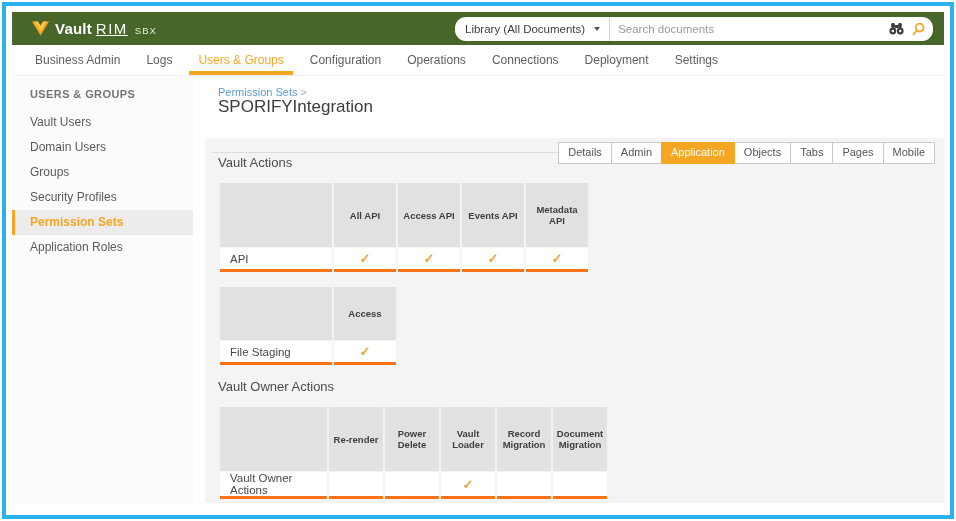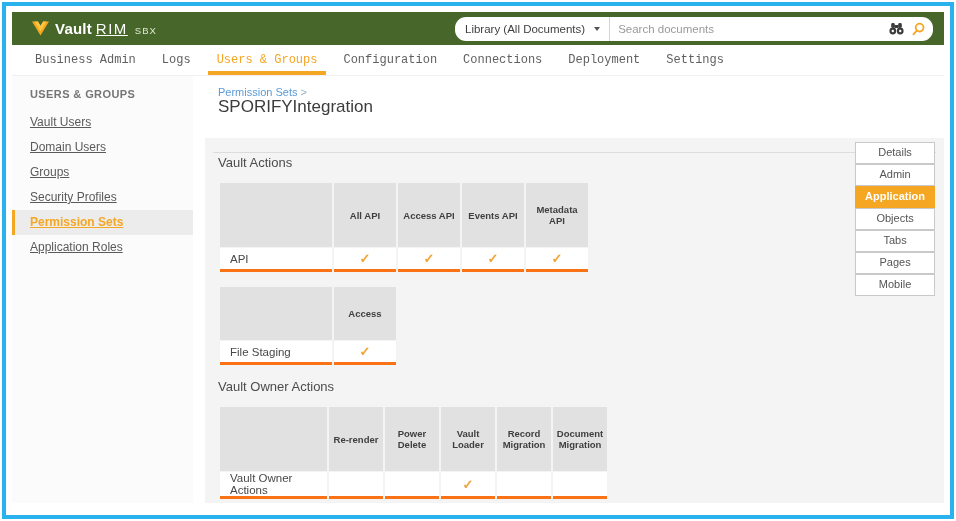--- a/index.html
+++ b/index.html
@@ -24,42 +24,42 @@
   .scope{display:flex;align-items:center;height:100%;padding:0 9px 0 10px;border-right:1px solid #d4d4d4;cursor:pointer;}
   .scope-label{font-size:11.5px;color:#3f3f3f;white-space:nowrap;}
   .caret{width:0;height:0;border-left:3.5px solid transparent;border-right:3.5px solid transparent;border-top:4px solid #555;margin-left:9px;}
   .search-input{flex:1;border:none;outline:none;font-size:11.5px;color:#333;padding:0 8px;height:20px;background:transparent;}
   .search-input::placeholder{color:#9a9a9a;}
   .sb-icon{display:flex;align-items:center;justify-content:center;width:22px;height:100%;cursor:pointer;flex:0 0 auto;}
   .sb-icon.mag{margin-right:4px;}
 
   
   .nav-row{position:absolute;left:12px;top:45px;width:932px;height:31px;background:#fff;display:flex;align-items:stretch;padding-left:10px;border-bottom:1px solid #f0f0f0;}
-  .nav-item{position:relative;display:flex;align-items:center;padding:0 13px;font-size:12px;color:#5f5f5f;cursor:pointer;white-space:nowrap;font-family:Liberation Mono, monospace;}
+  .nav-item{position:relative;display:flex;align-items:center;padding:0 13px;font-size:12px;color:#5f5f5f;cursor:pointer;white-space:nowrap;}
   .nav-item.active{color:var(--accent);}
   .nav-item.active::after{content:"";position:absolute;left:4px;right:4px;bottom:0;height:4px;background:var(--accent);}
 
   
   .sidebar{position:absolute;left:12px;top:76px;width:181px;height:427px;background:#fbfbfb;}
   .sb-heading{padding:12px 0 10px 18px;font-size:11px;font-weight:bold;color:#757575;letter-spacing:.4px;}
-  .sb-item{height:25px;line-height:25px;padding-left:18px;font-size:12px;color:#5a5a5a;cursor:pointer;white-space:nowrap;text-decoration:underline;}
+  .sb-item{height:25px;line-height:25px;padding-left:18px;font-size:12px;color:#5a5a5a;cursor:pointer;white-space:nowrap;}
   .sb-item.active{background:#ececec;border-left:3px solid var(--accent);padding-left:15px;color:var(--accent);font-weight:bold;}
 
   
   .crumb-area{position:absolute;left:205px;top:76px;width:739px;height:62px;background:#fff;}
   .crumb{position:absolute;left:13px;top:10px;font-size:11px;color:var(--link);cursor:pointer;text-decoration:none;}
   .crumb-sep{color:#8fb0cc;margin-left:3px;font-size:11px;}
   .page-title{position:absolute;left:13px;top:21px;font-size:17px;color:#3c3c3c;}
 
   
   .panel{position:absolute;left:205px;top:138px;width:739px;height:365px;background:#f4f4f4;}
   .tabs-line{position:absolute;left:8px;right:8px;top:14px;height:1px;background:#dcdcdc;}
-  .tabs{position:absolute;top:4px;right:9px;display:flex;flex-direction:column;}
+  .tabs{position:absolute;top:4px;right:9px;display:flex;}
   .tab-btn{background:#fff;border:1px solid #c9c9c9;margin-left:-1px;padding:3px 9px 4px;font-size:11px;color:#555;cursor:pointer;white-space:nowrap;line-height:13px;}
-  .tab-btn.active{background:var(--accent);border-color:var(--accent);color:#fff;position:relative;z-index:1;font-weight:bold;}
+  .tab-btn.active{background:var(--accent);border-color:var(--accent);color:#fff;position:relative;z-index:1;}
   .content{position:absolute;left:13px;top:17px;right:13px;}
   .section-heading{font-size:13px;color:#4c4c4c;margin-bottom:12px;}
   .ptable{border-collapse:separate;border-spacing:2px 1px;margin-bottom:13px;table-layout:fixed;}
   .ptable th{background:#e1e1e1;font-size:9.5px;font-weight:bold;color:#3f3f3f;text-align:center;padding:21px 2px;line-height:11px;height:16px;}
   .ptable td{background:#fff;height:24px;border-bottom:3px solid #f97316;}
   .ptable td.rowlabel{font-size:11.5px;color:#484848;padding:0 10px;text-align:left;}
   .ptable td.check-cell{text-align:center;color:#f0a43c;font-weight:bold;font-size:13px;}
   .ptable.t5 th:first-child,.ptable.t5 td:first-child,
   .ptable.t2 th:first-child,.ptable.t2 td:first-child{width:112px;}
   .ptable.t5 th:not(:first-child),.ptable.t5 td:not(:first-child),
@@ -108,20 +108,21 @@
         </svg>
       </span>
     </div>
   </div>
 
   <div class="nav-row" id="nav-row">
       <div class="nav-item">Business Admin</div>
       <div class="nav-item">Logs</div>
       <div class="nav-item active">Users &amp; Groups</div>
       <div class="nav-item">Configuration</div>
+      <div class="nav-item">Operations</div>
       <div class="nav-item">Connections</div>
       <div class="nav-item">Deployment</div>
       <div class="nav-item">Settings</div>
     </div>
 
   <div class="sidebar">
     <div class="sb-heading">USERS &amp; GROUPS</div>
     <div id="sb-items">
         <div class="sb-item">Vault Users</div>
         <div class="sb-item">Domain Users</div>

